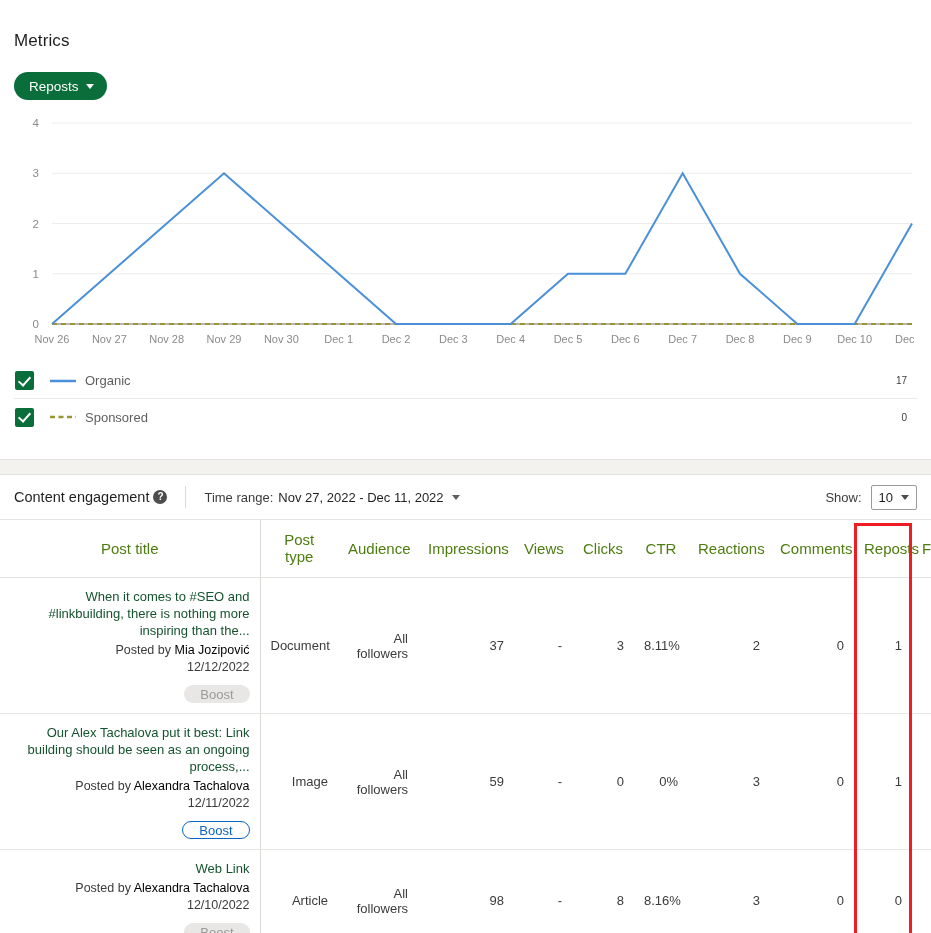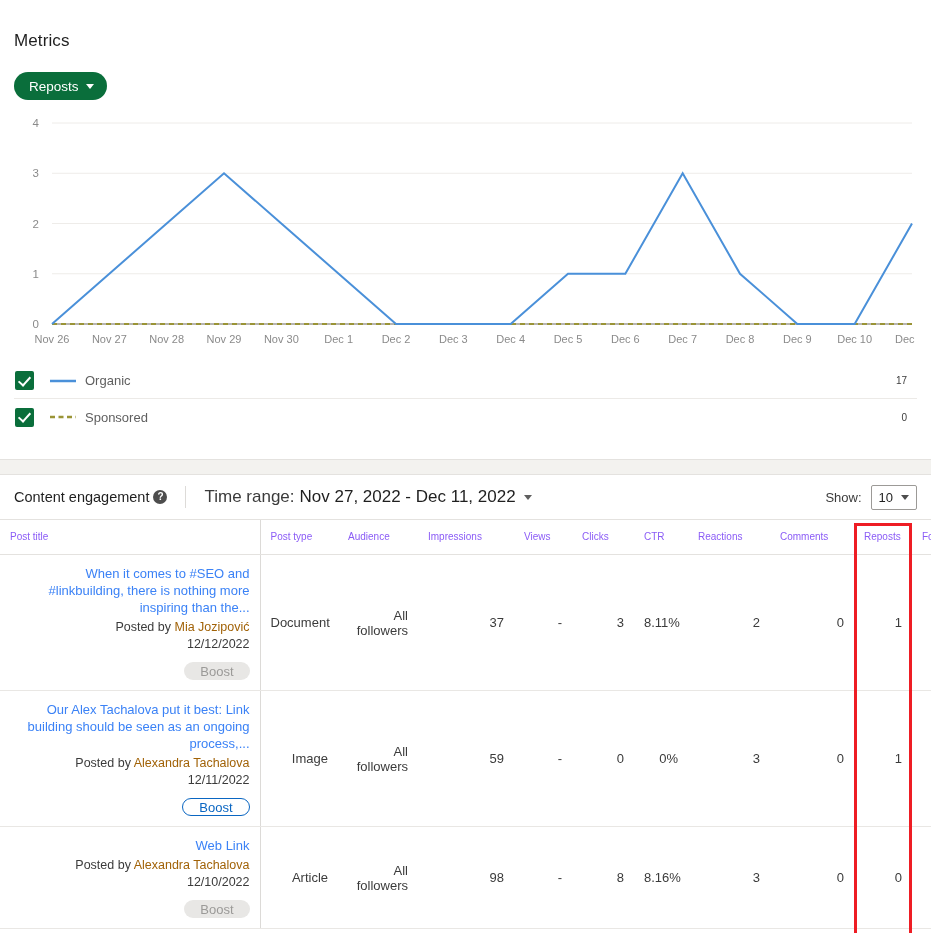--- a/index.html
+++ b/index.html
@@ -128,21 +128,21 @@
     cursor: pointer;
     flex: none;
   }
   .vsep {
     width: 1px;
     height: 22px;
     background: #dddbd8;
     margin: 0 18px;
   }
   .timerange {
-    font-size: 17px;
+    font-size: 13px;
     color: #3b3b3b;
     display: flex;
     align-items: center;
     gap: 5px;
     cursor: pointer;
   }
   .timerange .tr-label { color: #3b3b3b; }
   .timerange .tr-value { color: #1f1f1f; }
   .timerange .caret-down { border-top-color: #5f5f5f; margin-left: 3px; }
   .toolbar-right {
@@ -174,23 +174,23 @@
     position: relative;
     border-top: 1px solid #e4e2df;
   }
   table.data {
     border-collapse: collapse;
     width: 931px;
     table-layout: fixed;
   }
   table.data th {
     font-weight: normal;
-    font-size: 10px;
-    color: #8b5cf6;
-    text-align: left;
+    font-size: 15px;
+    color: #4d7c0f;
+    text-align: center;
     padding: 11px 10px 12px 10px;
     border-bottom: 1px solid #e4e2df;
     background: #ffffff;
     vertical-align: middle;
   }
   table.data td {
     font-size: 13px;
     color: #3b3b3b;
     text-align: right;
     padding: 10px;
@@ -212,33 +212,33 @@
   th.col-impressions, td.col-impressions { width: 96px; }
   th.col-views, td.col-views { width: 58px; }
   th.col-clicks, td.col-clicks { width: 62px; }
   th.col-ctr, td.col-ctr { width: 54px; }
   th.col-reactions, td.col-reactions { width: 82px; }
   th.col-comments, td.col-comments { width: 84px; }
   th.col-reposts, td.col-reposts { width: 58px; }
   th.col-follows, td.col-follows { width: 62px; padding-right: 14px; }
 
   .post-link {
-    color: #3b82f6;
+    color: #14532d;
     font-size: 13px;
     line-height: 17px;
     display: block;
     text-decoration: none;
     cursor: pointer;
   }
   .posted-by {
     font-size: 12.5px;
     color: #3b3b3b;
     margin-top: 4px;
   }
-  .author-link { color: #a16207; cursor: pointer; }
+  .author-link { color: #000000; cursor: pointer; }
   .post-date {
     font-size: 12.5px;
     color: #3b3b3b;
     margin-top: 3px;
   }
   .boost {
     margin-top: 11px;
     display: inline-flex;
     align-items: center;
     justify-content: center;

